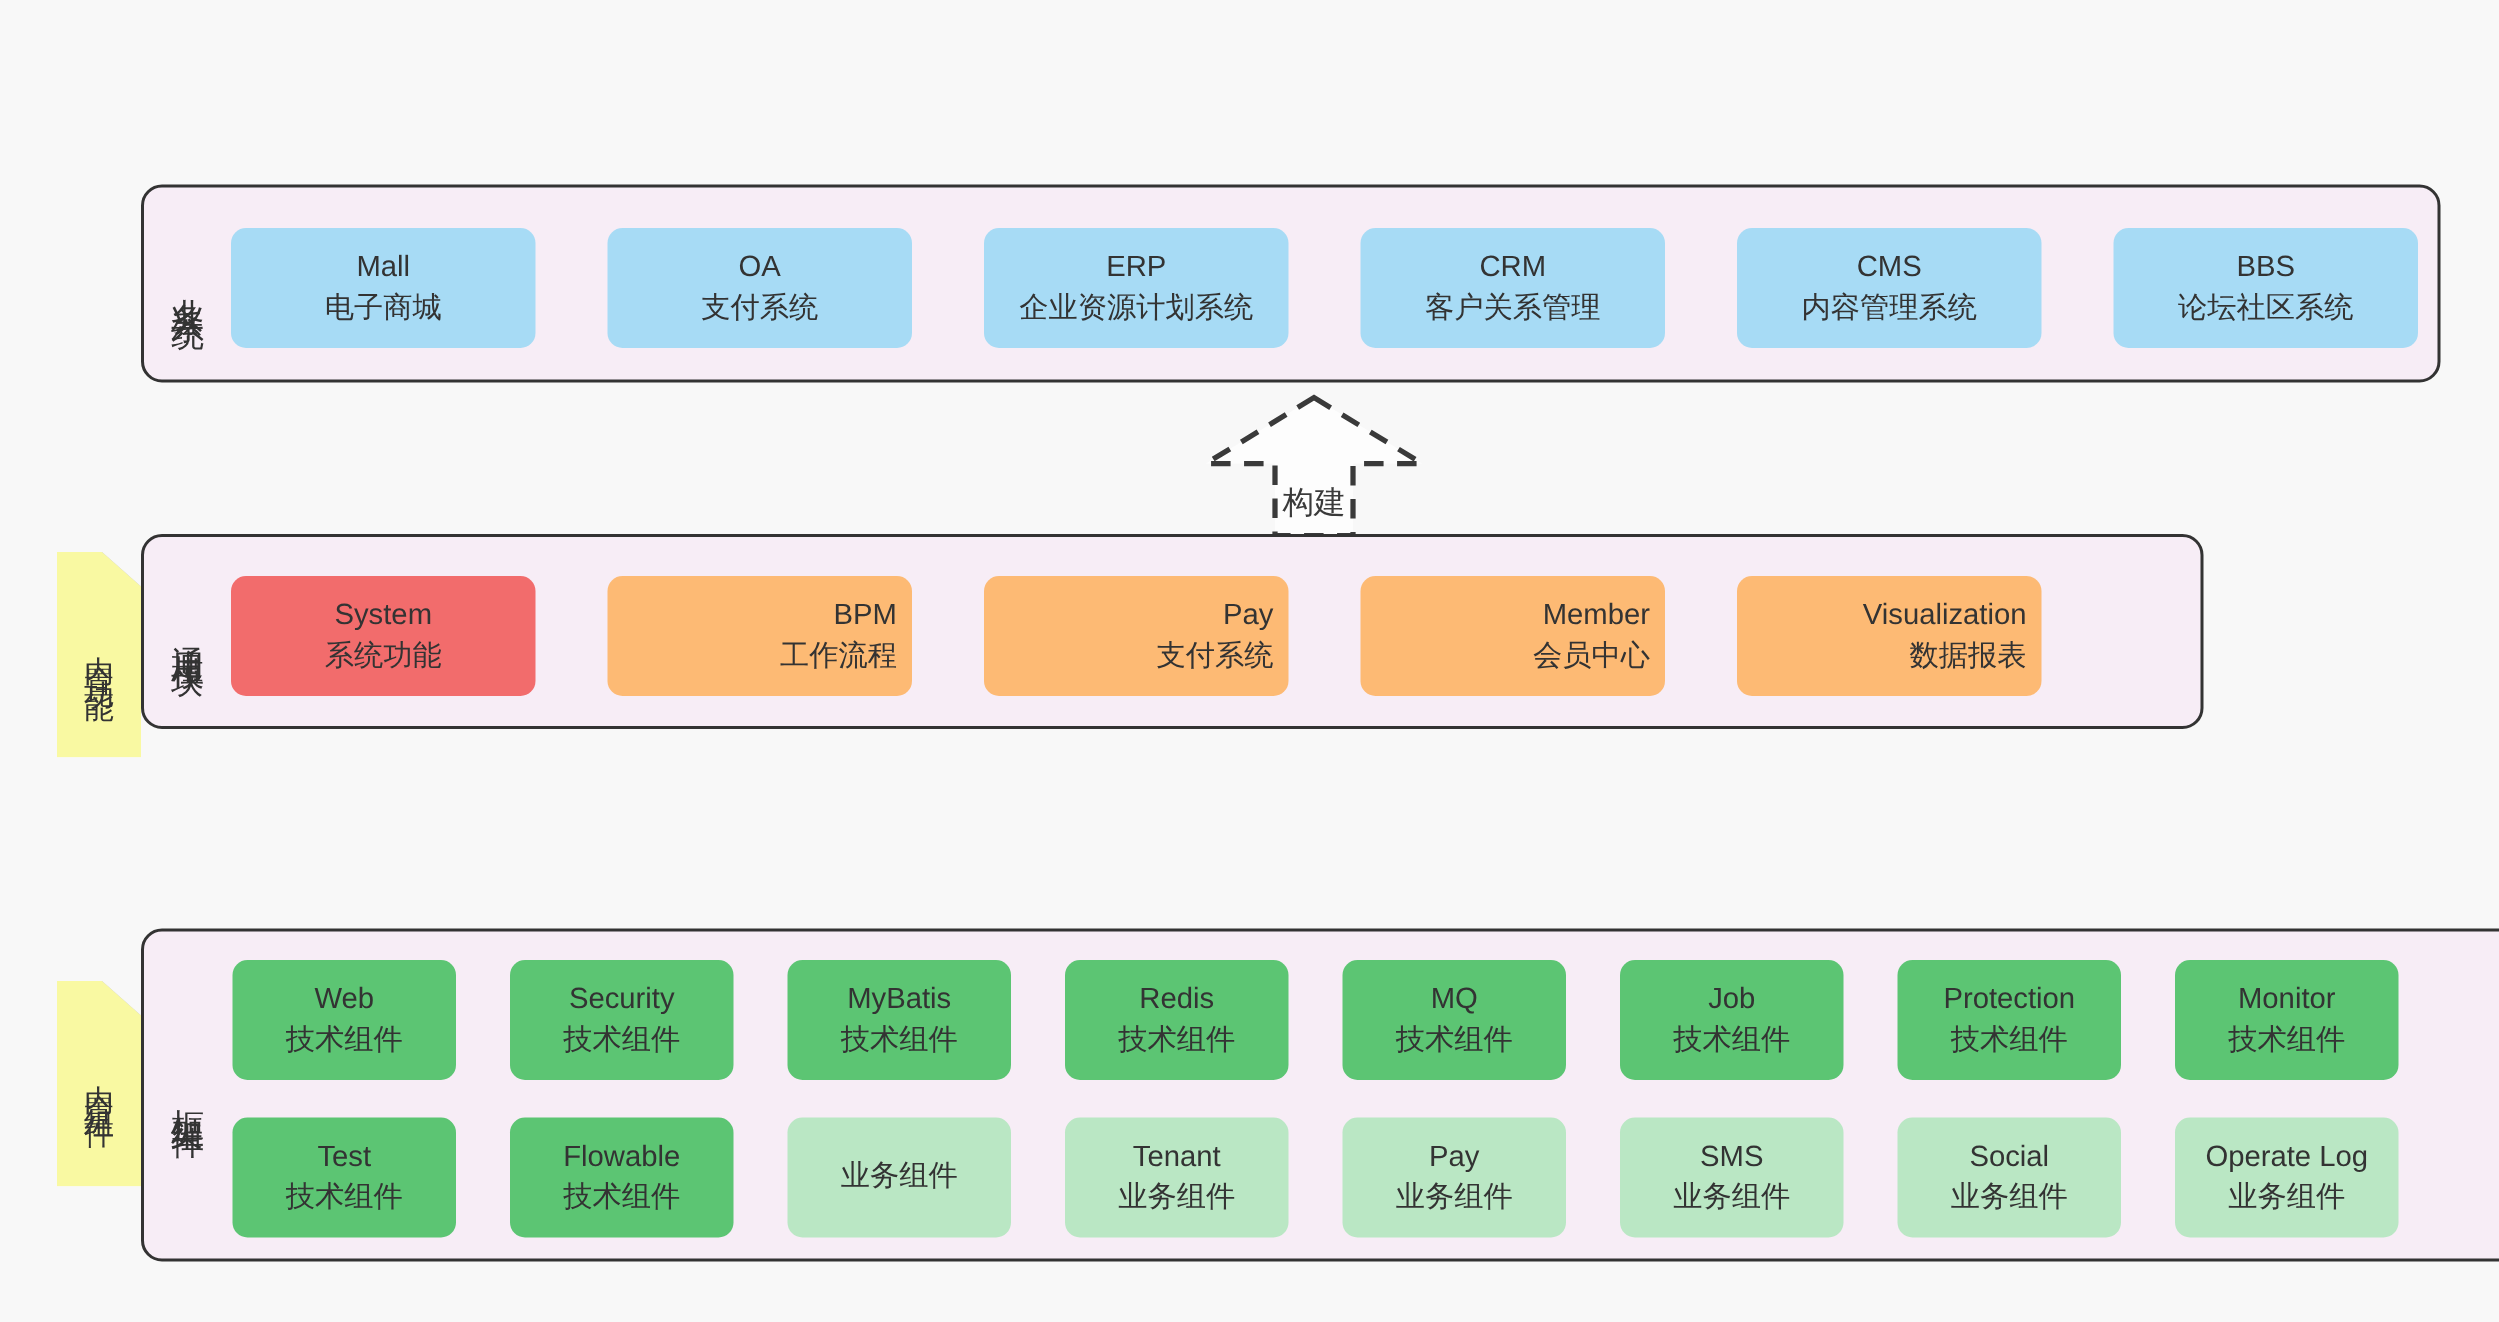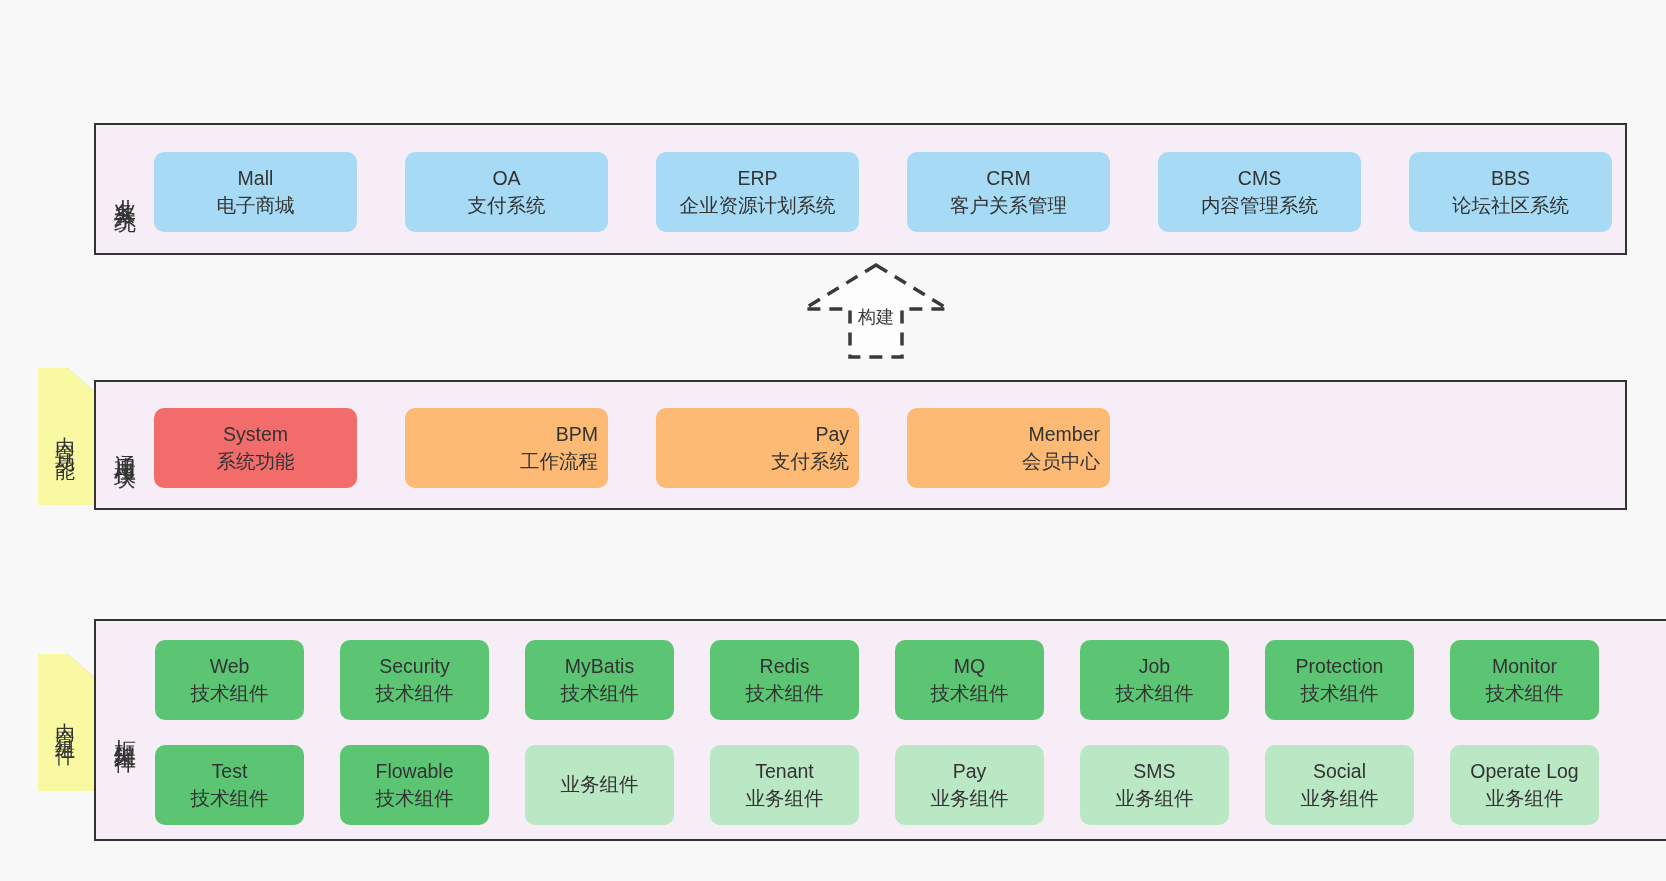--- a/index.html
+++ b/index.html
@@ -10,25 +10,25 @@
     overflow:hidden;
     font-family:"Liberation Sans","DejaVu Sans",sans-serif;
     color:#333;
   }
 
   
   .panel{
     position:absolute;
     background:#f7edf6;
     border:2px solid #333;
-    border-radius:0;
+    border-radius:14px;
     box-sizing:border-box;
   }
   #panel-business   {left:94px; top:123px; width:1533px; height:132px;}
-  #panel-modules    {left:94px; top:380px; width:1533px; height:130px;}
+  #panel-modules    {left:94px; top:356px; width:1375px; height:130px;}
   #panel-components {left:94px; top:619px; width:1658px; height:222px;}
 
   .v-label{
     position:absolute;
     left:14px; top:50%;
     transform:translateY(-50%);
     writing-mode:vertical-rl;
     text-orientation:upright;
     font-size:22px;
     letter-spacing:4px;
@@ -97,25 +97,25 @@
     white-space:nowrap;
   }
 
   
   .arrow{position:absolute; width:152px; height:100px;}
   #arrow-build    {left:800px; top:261px;}
   #arrow-implement{left:817px; top:508px;}
   .arrow svg{position:absolute; left:0; top:0;}
   .arrow-label{
     position:absolute;
-    left:50%; top:44px;
+    left:50%; top:60px;
     transform:translateX(-50%);
     background:#fdfdfd;
     padding:0 3px;
-    font-size:18px;
+    font-size:21px;
     color:#3a3a3a;
     white-space:nowrap;
   }
 </style>
 </head>
 <body>
 
 <div id="canvas">
 
   <div class="sticky-note" id="note-modules">
@@ -179,20 +179,24 @@
             <div>工作流程</div>
           </div>
           <div class="box pink">
             <div>Pay</div>
             <div>支付系统</div>
           </div>
           <div class="box pink">
             <div>Member</div>
             <div>会员中心</div>
           </div>
+          <div class="box pink">
+            <div>Visualization</div>
+            <div>数据报表</div>
+          </div>
         </div>
       </div>
   </div>
 
 
   <div class="panel narrow" id="panel-components">
     <div class="v-label">框架组件</div>
     <div class="rows">
         <div class="box-row">
           <div class="box green-dark">

